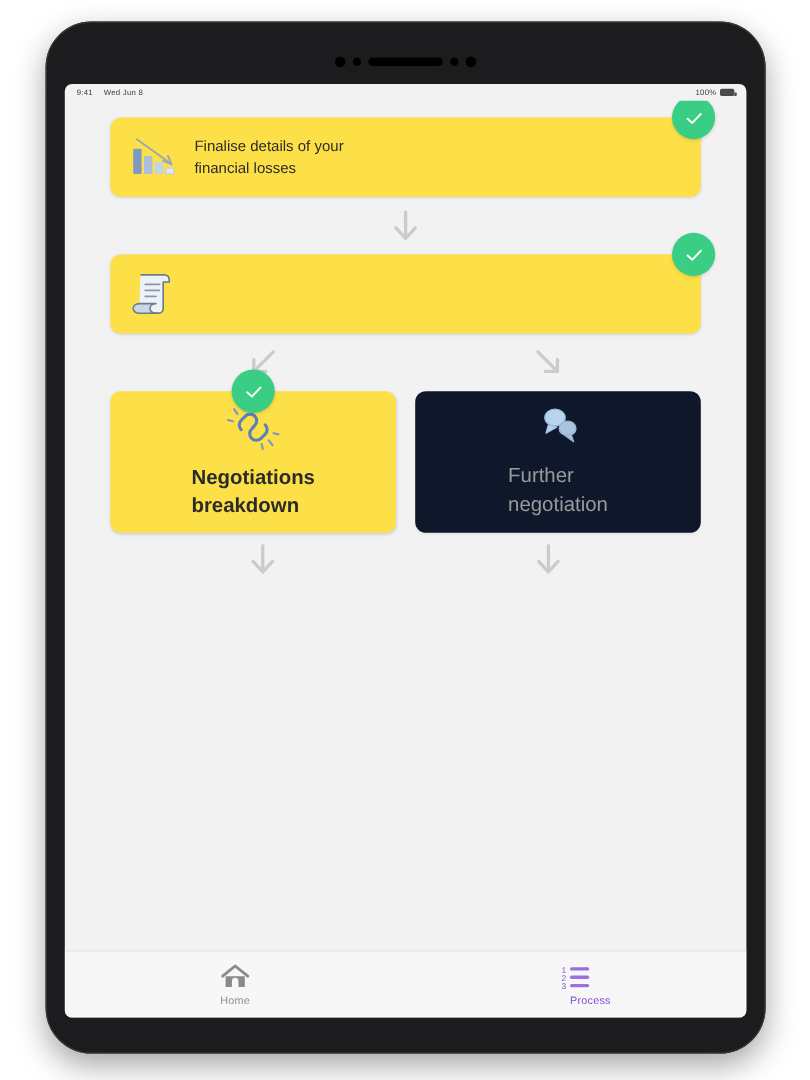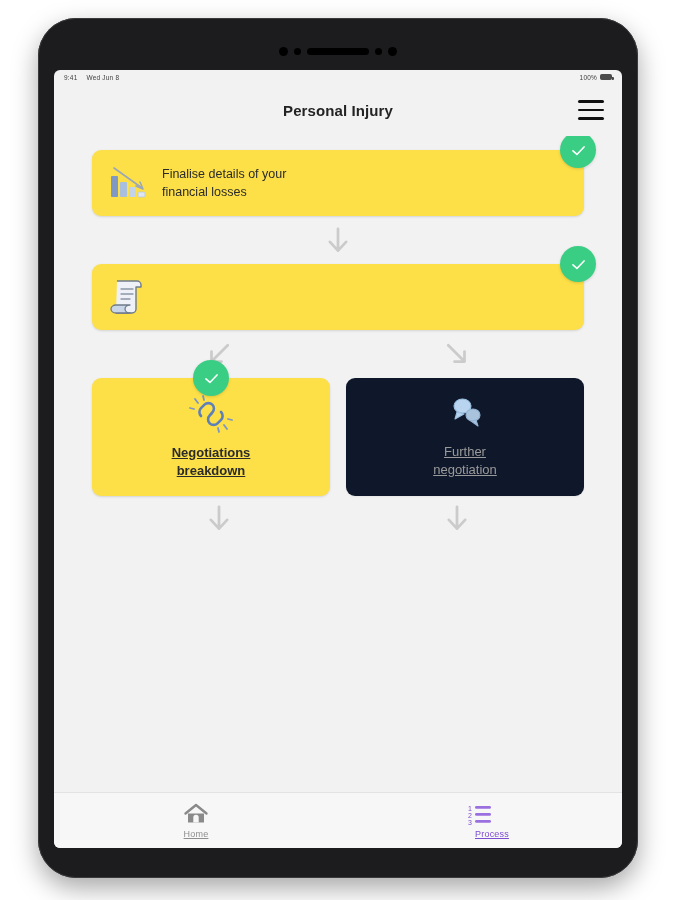--- a/index.html
+++ b/index.html
@@ -163,27 +163,25 @@
   .card-box {
     flex: 1 1 0;
     height: 118px;
     display: flex;
     flex-direction: column;
     align-items: center;
     justify-content: center;
     gap: 10px;
   }
   .card-box .card-label {
-    font-size: 13px;
+    font-size: 17px;
     line-height: 1.42;
     color: #2b2b2b;
     font-weight: 600;
-    text-align: center;
     white-space: pre-line;
-    text-decoration: underline;
   }
   .card-box.dim .card-label { color: #9a9a9a; font-weight: 500; }
 
   
   .check-badge {
     position: absolute;
     width: 36px; height: 36px;
     border-radius: 50%;
     background: #3ace85;
     display: flex; align-items: center; justify-content: center;
@@ -214,21 +212,21 @@
     display: flex;
     align-items: center;
   }
   .tab-item {
     flex: 1 1 0;
     display: flex; flex-direction: column;
     align-items: center; justify-content: center;
     gap: 3px;
     cursor: pointer;
   }
-  .tab-label { font-size: 9px; letter-spacing: .2px; text-decoration: underline; }
+  .tab-label { font-size: 9px; letter-spacing: .2px; }
   .tab-item.inactive .tab-label { color: #8e8e8e; }
   .tab-item.active   .tab-label { color: #7c4dd1; padding-left: 24px; }
   .tab-icon { width: 26px; height: 24px; }
   .tab-icon svg { width: 100%; height: 100%; display: block; }
 
   
   .card-icon { flex: 0 0 auto; }
   .card-icon svg { display: block; }
 </style>
 </head>
@@ -251,28 +249,20 @@
       <div id="status-left">
         <span>9:41</span>
         <span>Wed Jun 8</span>
       </div>
       <div id="status-right">
         <span>100%</span>
         <span id="battery-shape"></span>
       </div>
     </div>
 
-    <div id="app-header">
-      <div id="page-title">Personal Injury</div>
-      <div id="menu-button">
-        <span></span>
-        <span></span>
-        <span></span>
-      </div>
-    </div>
 
     <div id="flow-body">
 
       <div class="card card-wide">
         <div class="card-icon">
           <svg width="40" height="38" viewBox="0 0 40 38">
             <rect x="3" y="12" width="7" height="21" rx="1" fill="#8099c4"></rect>
             <rect x="12" y="18" width="7" height="15" rx="1" fill="#a9bfdd"></rect>
             <rect x="21" y="23" width="7" height="10" rx="1" fill="#c3d3e9"></rect>
             <rect x="30" y="28" width="7" height="5" rx="1" fill="#dde6f2" stroke="#b8c8de" stroke-width=".8"></rect>

